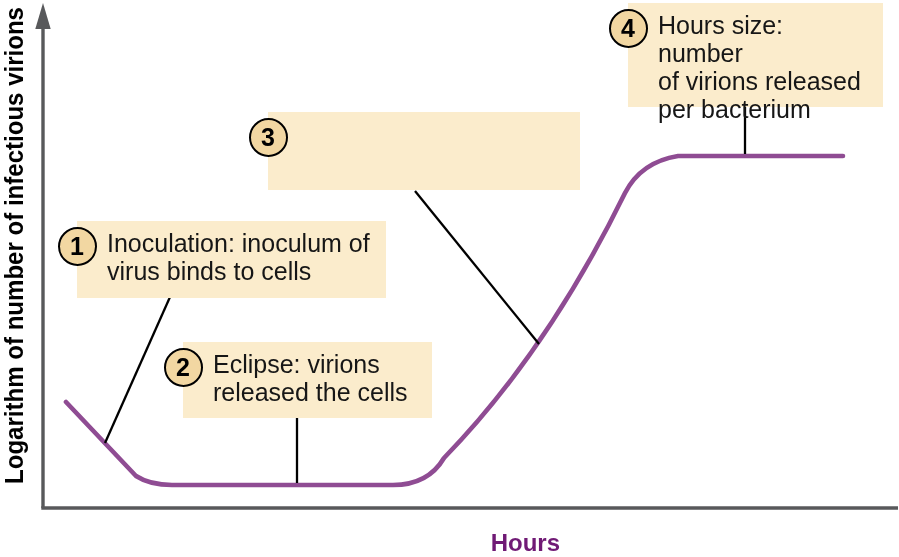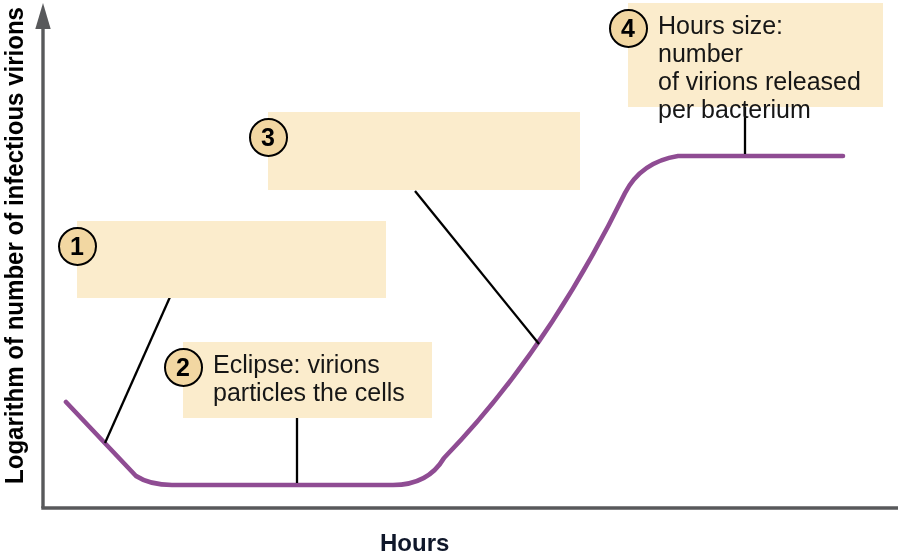--- a/index.html
+++ b/index.html
@@ -8,22 +8,22 @@
   #plot-lines{position:absolute;left:0;top:0;}
   .callout{position:absolute;background:#fbeccc;color:#161616;}
   .ctext{padding:8px 10px 0 30px;font-size:25px;line-height:28px;white-space:pre-line;}
   .badge{position:absolute;left:-19.5px;top:6px;width:39px;height:39px;box-sizing:border-box;
          border:2.2px solid #000;border-radius:50%;background:#f2d7a2;
          text-align:center;line-height:34.5px;font-weight:bold;font-size:25px;color:#000;}
   .c1{left:77px;top:221px;width:309px;height:77px;}
   .c2{left:183px;top:342px;width:249px;height:76px;}
   .c3{left:268px;top:112px;width:312px;height:78px;}
   .c4{left:628px;top:3px;width:255px;height:104px;}
-  #xlab{position:absolute;left:380px;top:529px;width:180px;text-align:left;
-        font-size:24px;font-weight:bold;color:#0f172a;}
+  #xlab{position:absolute;left:380px;top:529px;width:180px;text-align:right;
+        font-size:24px;font-weight:bold;color:#701a75;}
 </style>
 </head>
 <body>
 
 <div id="fig">
   <svg id="plot-lines" width="899" height="557" viewBox="0 0 899 557">
     <line x1="43" y1="508" x2="43" y2="24" stroke="#58595b" stroke-width="3.4"></line>
     <polygon points="43,3 35.3,29 50.7,29" fill="#58595b"></polygon>
     <line x1="41.3" y1="508" x2="898" y2="508" stroke="#58595b" stroke-width="3.4"></line>
     <path d="M 66 402 L 136 476 Q 150 485 172 485 L 393 485 Q 428 485 444 458 Q 547 352 625 193 Q 641 162 678 156 L 843 156" fill="none" stroke="#8f4c93" stroke-width="4.6" stroke-linejoin="round" stroke-linecap="round"></path>
@@ -31,25 +31,27 @@
     <line x1="297" y1="418" x2="297" y2="483" stroke="#000" stroke-width="2.3"></line>
     <line x1="415" y1="191" x2="539" y2="344" stroke="#000" stroke-width="2.3"></line>
     <line x1="745" y1="106" x2="745" y2="154" stroke="#000" stroke-width="2.3"></line>
     <text x="23" y="245.5" transform="rotate(-90 23 245.5)" text-anchor="middle" textLength="477" lengthAdjust="spacingAndGlyphs" font-family="Liberation Sans, sans-serif" font-size="26" font-weight="bold" fill="#000">Logarithm of number of infectious virions</text>
   </svg>
 
   <div id="xlab">Hours</div>
 
   <div class="callout c1">
     <span class="badge">1</span>
+    <div class="ctext">Inoculation: inoculum of
+virus binds to cells</div>
   </div>
   <div class="callout c2">
     <span class="badge">2</span>
     <div class="ctext">Eclipse: virions
-particles the cells</div>
+released the cells</div>
   </div>
   <div class="callout c3">
     <span class="badge">3</span>
   </div>
   <div class="callout c4">
     <span class="badge">4</span>
     <div class="ctext">Hours size: number
 of virions released
 per bacterium</div>
   </div>

